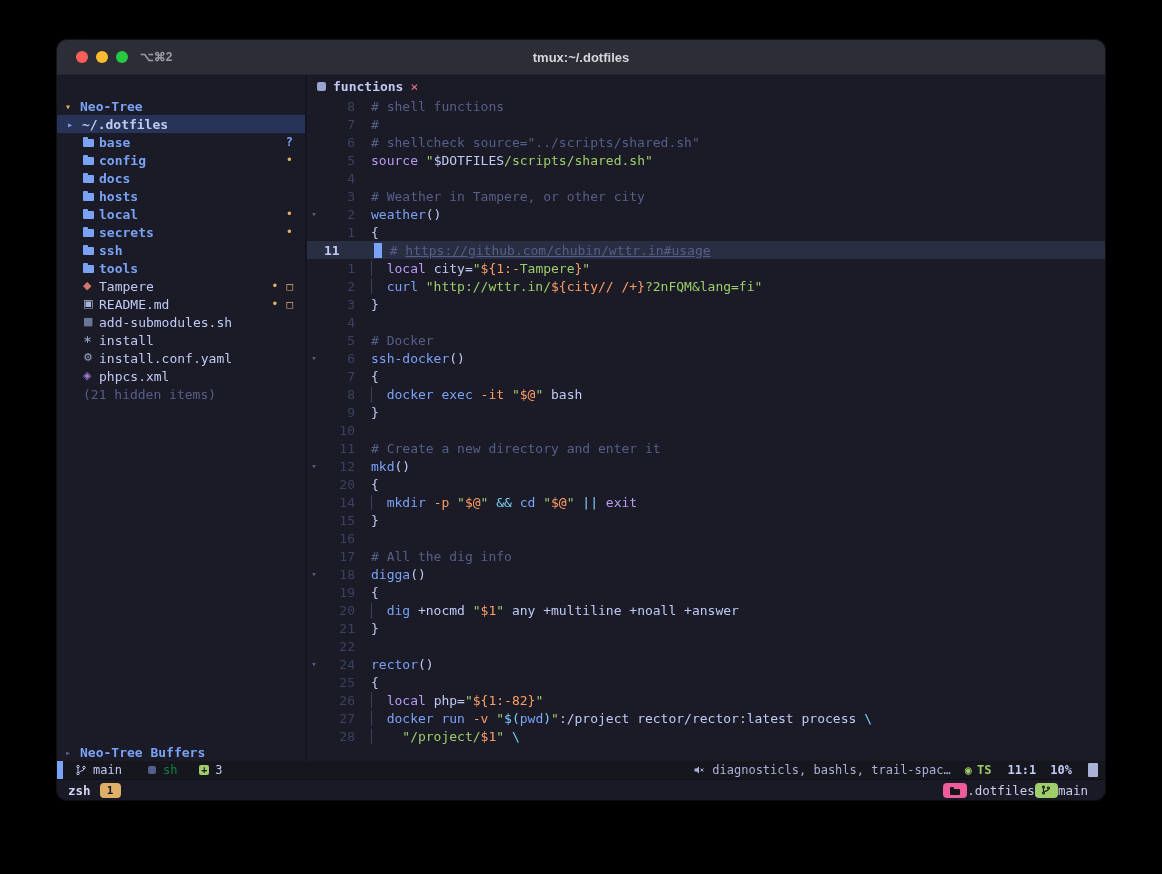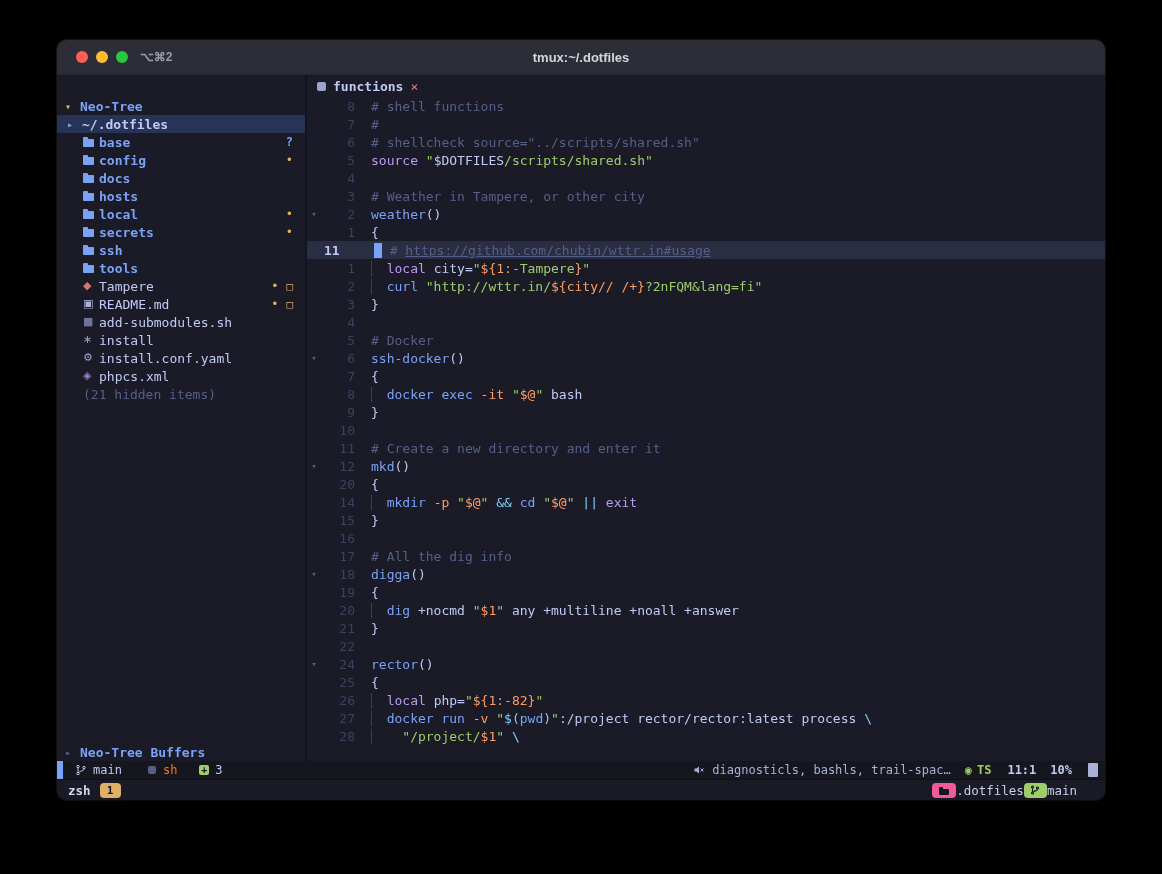--- a/index.html
+++ b/index.html
@@ -58,39 +58,39 @@
   .ltext{padding-left:16px;white-space:pre;}
   .tok-c{color:#565f89}.tok-u{color:#565f89;text-decoration:underline}
   .tok-k{color:#bb9af7}.tok-b{color:#7aa2f7}.tok-s{color:#9ece6a}.tok-o{color:#ff9e64}
   .tok-cy{color:#7dcfff}.tok-fg{color:#c0caf5}.tok-v{color:#c0caf5}.tok-g{color:#3b4261}
   .tok-cur{background:#7aa2f7;}
   
   .statusline{height:18px;flex:0 0 18px;background:#16161e;display:flex;align-items:center;
     font-size:12px;color:#a9b1d6;}
   .sl-modebar{width:6px;height:100%;background:#7aa2f7;}
   .sl-branch{display:flex;gap:6px;align-items:center;margin-left:12px;color:#c0caf5;}
-  .sl-ft{margin-left:26px;display:flex;gap:7px;align-items:center;color:#f97316;}
+  .sl-ft{margin-left:26px;display:flex;gap:7px;align-items:center;color:#15803d;}
   .ft-icon{width:8px;height:8px;background:#565f89;border-radius:2px;}
   .sl-diff{margin-left:22px;display:flex;gap:6px;align-items:center;color:#c0caf5;}
   .diff-icon{width:10px;height:10px;background:#9ece6a;border-radius:2px;color:#16161e;
     font-size:10px;line-height:10px;text-align:center;font-weight:700;}
   .sl-right{margin-left:auto;display:flex;align-items:center;}
   .mute-icon{display:flex;align-items:center;color:#a9b1d6;margin-right:7px;}
   .sl-lsp{color:#a9b1d6;}
   .sl-ts{display:flex;gap:5px;align-items:center;color:#9ece6a;font-weight:700;margin-left:14px;}
   .sl-pos{color:#c0caf5;font-weight:700;margin-left:16px;}
   .sl-pct{color:#c0caf5;font-weight:700;margin-left:14px;}
   .sl-scroll{width:10px;height:14px;background:#a9b1d6;border-radius:1px;margin-left:16px;margin-right:7px;}
   
   .tmuxbar{height:20px;flex:0 0 20px;background:#191a25;border-top:1px solid #0f0f17;
     display:flex;align-items:center;font-size:12.5px;color:#c9cdea;}
   .tx-session{margin-left:11px;font-weight:600;color:#d2d6f2;}
   .tx-badge{height:15px;border-radius:4px;display:flex;align-items:center;justify-content:center;font-weight:700;}
   .tx-win{background:#e0af68;color:#16161e;min-width:21px;margin-left:9px;font-size:11px;}
-  .tx-right{margin-left:auto;display:flex;align-items:center;gap:0;padding-right:28px;}
+  .tx-right{margin-left:auto;display:flex;align-items:center;gap:0;padding-right:17px;}
   .tx-dir{background:#ee5d9a;width:24px;}
   .tx-git{background:#9ece6a;width:23px;color:#16161e;}
   .mini-folder{position:relative;width:10px;height:9px;display:block;}
   .mini-folder::before{content:"";position:absolute;left:0;top:3px;width:10px;height:6px;background:#16161e;border-radius:1px;}
   .mini-folder::after{content:"";position:absolute;left:0;top:1px;width:4px;height:3px;background:#16161e;border-radius:1px 1px 0 0;}
 </style>
 </head>
 <body>
 
 <div class="window">

